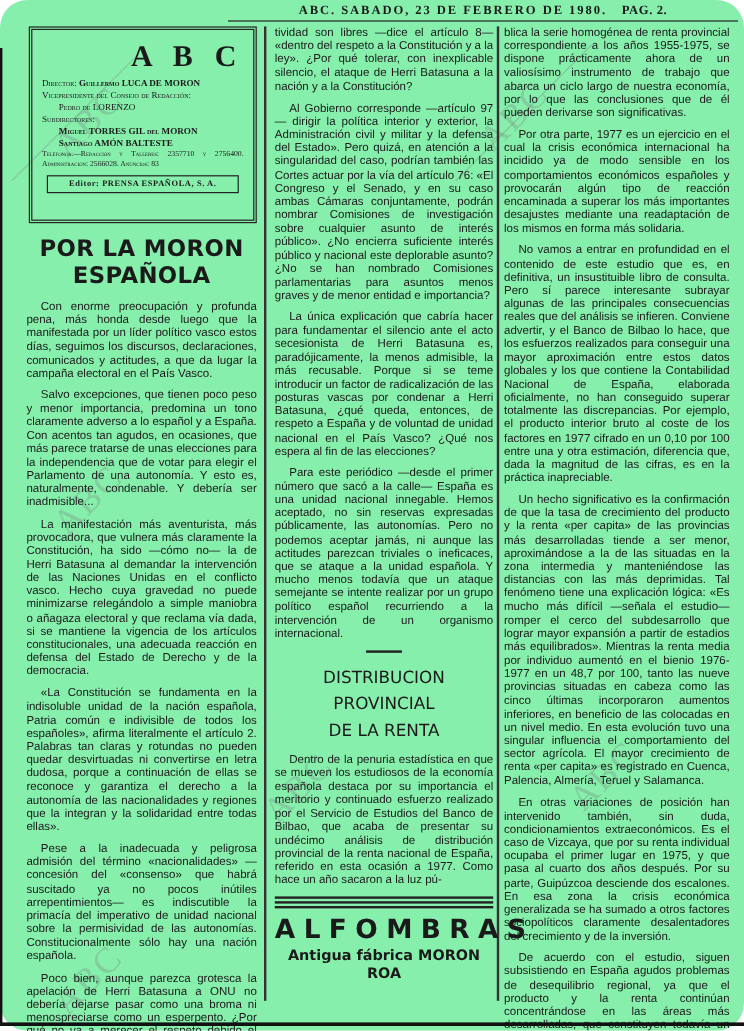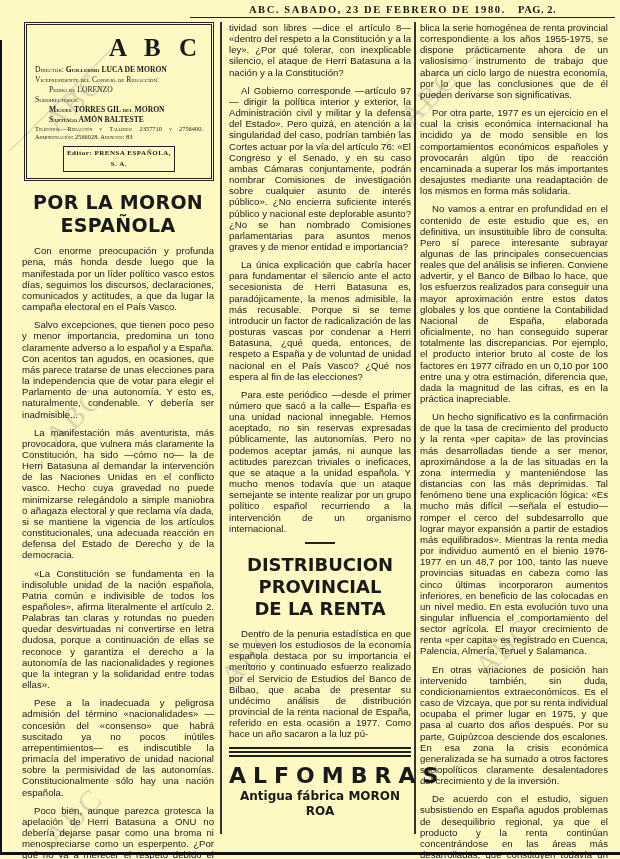--- a/index.html
+++ b/index.html
@@ -1,19 +1,19 @@
 <!DOCTYPE html>
 <html><head>
 <meta charset="utf-8">
 <style>
   * { box-sizing: border-box; margin: 0; padding: 0; }
   html, body { width: 620px; height: 859px; background: #ffffff; overflow: hidden; }
   body { position: relative; font-family: "Liberation Sans", sans-serif; color: #1a1a1a; }
 
-  .page { position: absolute; left: 0; top: 0; width: 620px; height: 859px; background: #fef9c3; }
+  .page { position: absolute; left: 0; top: 0; width: 620px; height: 859px; background: #86efac; border-radius: 23px; }
 
   .running-head {
     position: absolute; left: 190px; top: 4px; width: 425px; height: 14px;
     font-family: "Liberation Serif", serif; font-weight: bold; font-size: 10.5px;
     letter-spacing: 1.6px; text-align: center; white-space: nowrap;
     border-bottom: 1.5px solid #222;
   }
   .running-head .pag { letter-spacing: 0.5px; margin-left: 8px; }
 
   .watermark {
@@ -35,33 +35,33 @@
   .masthead {
     border: 3px double #222; padding: 6px 8px 6px; margin: 0 0 8px 2px; width: 190px;
     font-family: "Liberation Serif", serif;
   }
   .masthead .logo { text-align: right; font-size: 25px; font-weight: bold; letter-spacing: 6px; line-height: 34px; }
   .masthead .row { font-size: 7.6px; line-height: 10px; font-variant: small-caps; white-space: nowrap; overflow: hidden; }
   .masthead .row b { font-weight: bold; }
   .masthead .ind { padding-left: 14px; }
   .masthead .small { font-size: 6.4px; line-height: 8px; white-space: normal; }
   .masthead .publisher {
-    margin: 5px auto 0; width: 112px; text-align: center; font-size: 7px; font-weight: bold;
+    margin: 5px auto 16px; width: 160px; text-align: center; font-size: 7px; font-weight: bold;
     border: 1.5px solid #222; padding: 1px 0; letter-spacing: 0.5px;
   }
 
   .editorial-title {
     text-align: center; font-family: "DejaVu Sans", sans-serif; font-weight: bold;
     font-size: 19px; line-height: 23px; margin: 10px 0 8px; letter-spacing: 0.3px;
   }
 
   .divider-short { width: 30px; height: 2px; background: #222; margin: 8px auto 10px; }
   .article-title {
-    text-align: center; font-family: "DejaVu Sans", sans-serif; font-weight: bold;
-    font-size: 18px; line-height: 22px; margin-bottom: 8px;
+    text-align: center; font-family: "DejaVu Sans", sans-serif; font-weight: normal;
+    font-size: 14px; line-height: 22px; margin-bottom: 8px;
   }
 
   .ad-rules { margin: 8px 0 6px; }
   .ad-rules div { height: 2px; background: #222; margin-bottom: 2px; }
 
   .ad { text-align: center; }
   .ad .big { font-family: "DejaVu Sans", sans-serif; font-weight: bold; font-size: 22px; letter-spacing: 7px; line-height: 26px; }
   .ad .sub { font-family: "DejaVu Sans", sans-serif; font-weight: bold; font-size: 12px; line-height: 15px; }
   .ad .tiny { font-size: 8.5px; line-height: 11px; font-family: "Liberation Serif", serif; margin-top: 40px; }
   .ad .addr { font-family: "DejaVu Sans", sans-serif; font-weight: normal; font-size: 9.5px; line-height: 12px; margin-top: 44px; }

